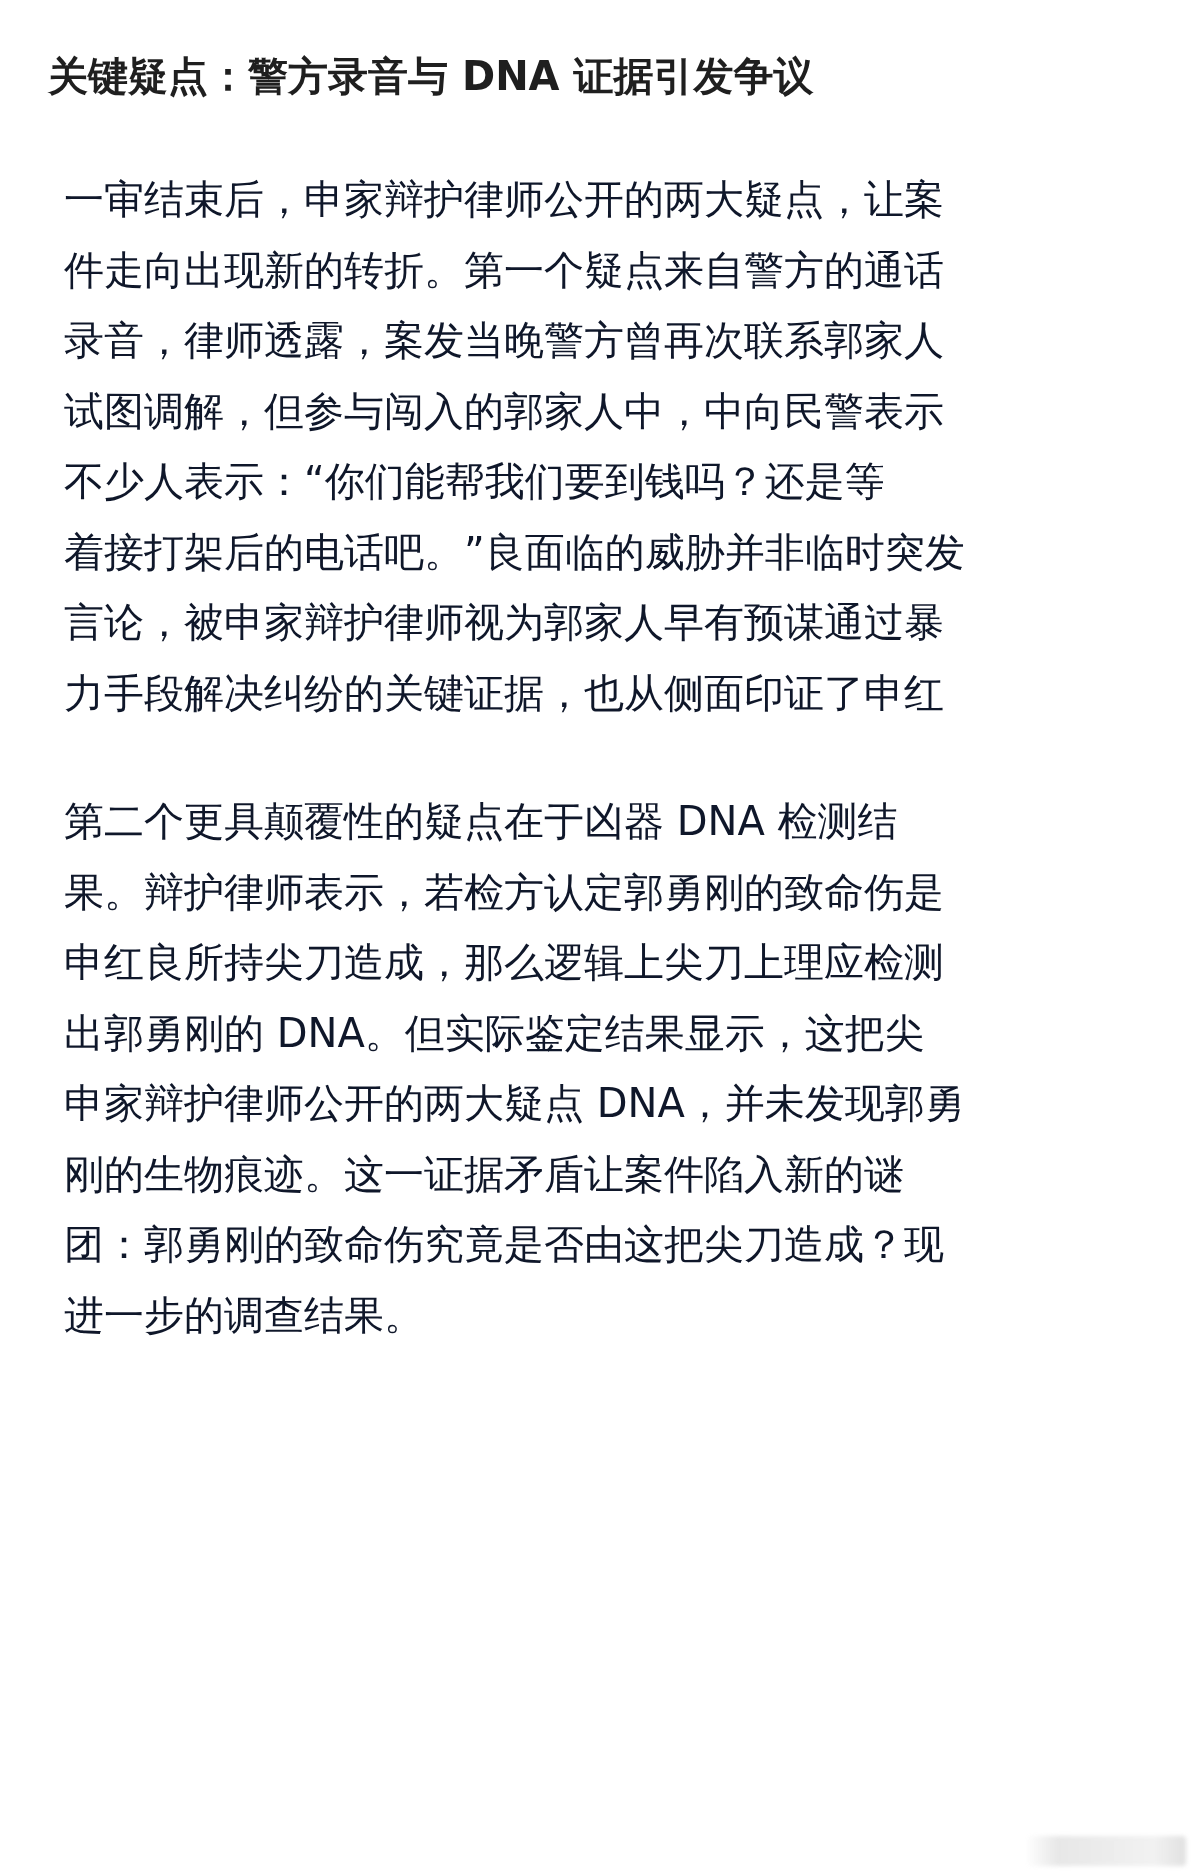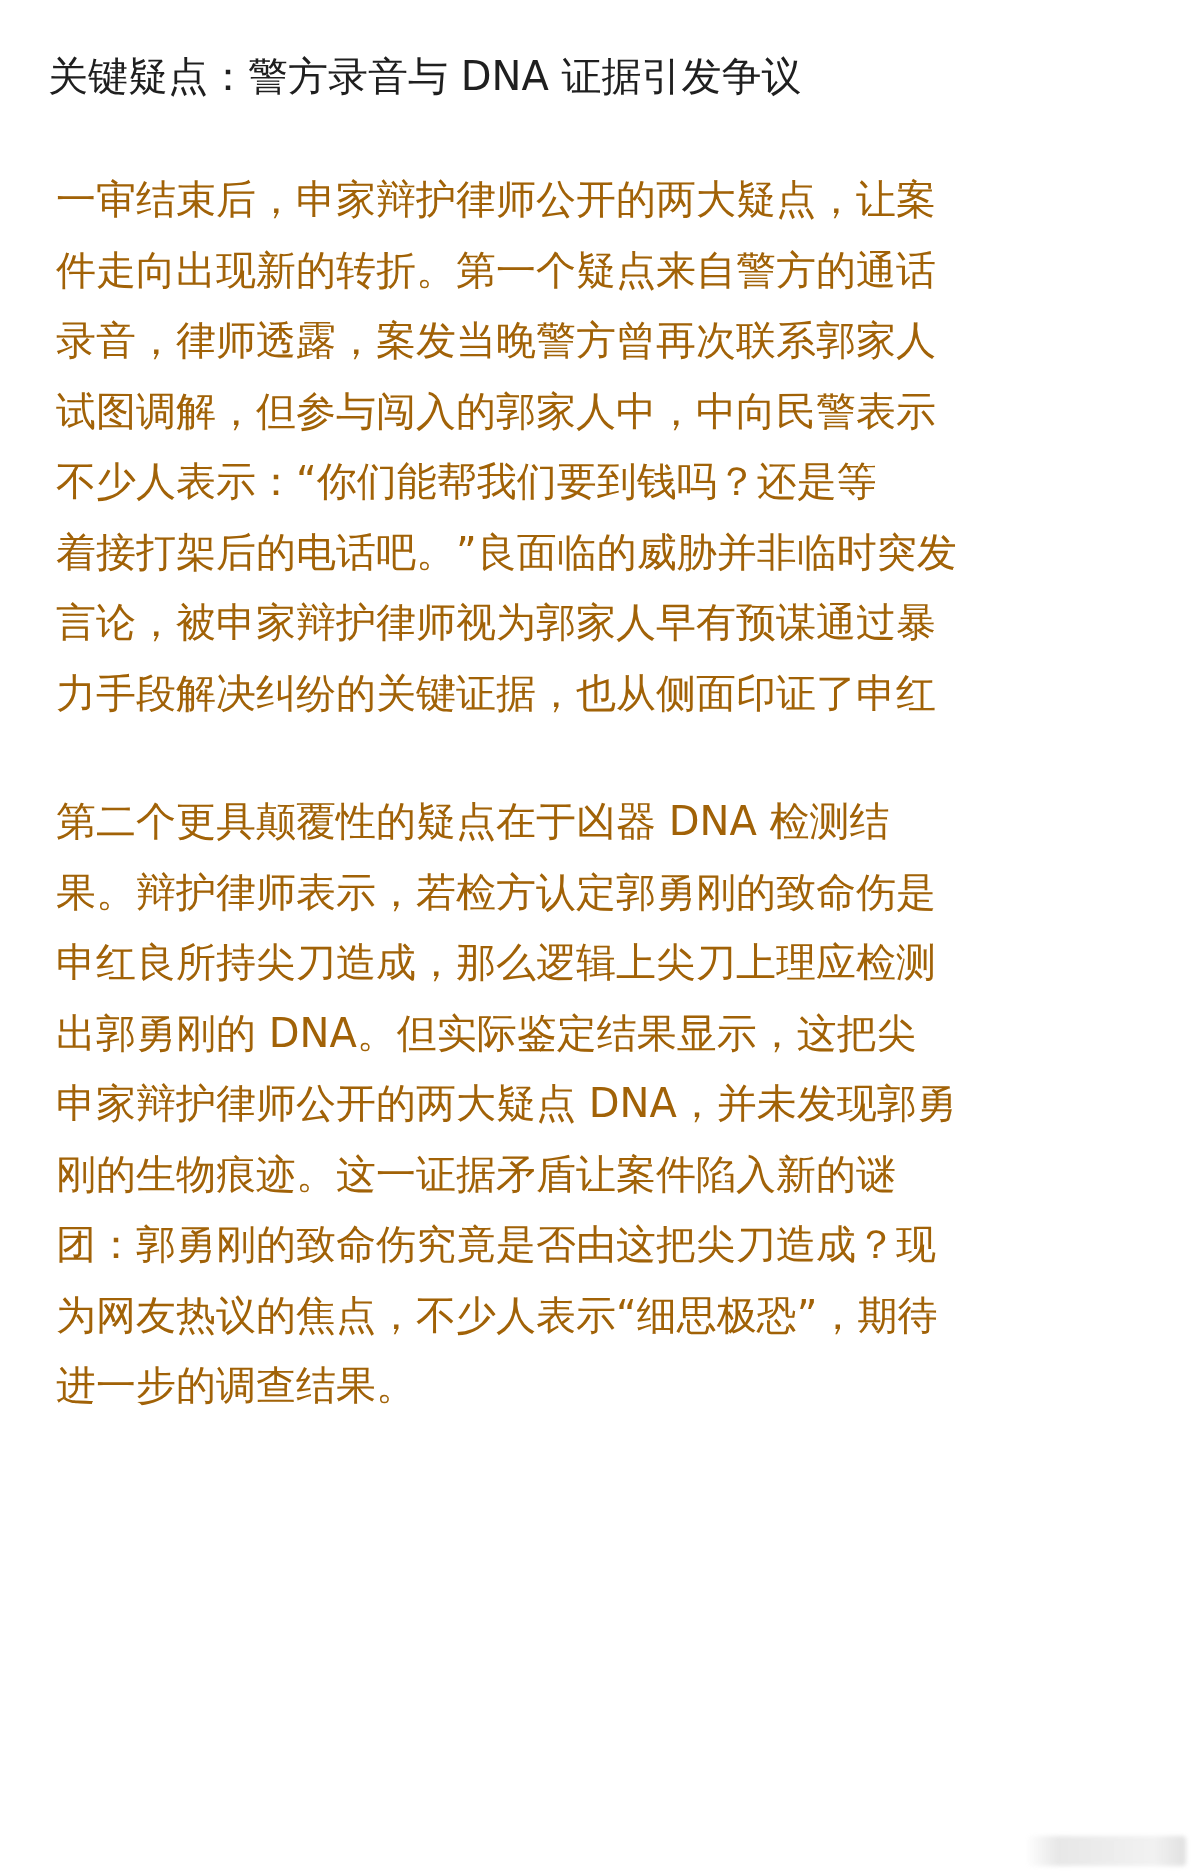--- a/index.html
+++ b/index.html
@@ -18,29 +18,29 @@
     .article {
       position: absolute;
       left: 48px;
       top: 52px;
       width: 1110px;
     }
     .heading {
       font-size: 40px;
       line-height: 48px;
       margin: 0 0 64px 0;
-      font-weight: normal;
+      font-weight: bold;
       color: #1f1f1f;
       white-space: nowrap;
     }
     .paragraph {
       font-size: 40px;
       line-height: 70.5px;
-      margin: 0 0 58px 8px;
-      color: #a16207;
+      margin: 0 0 58px 16px;
+      color: #0f172a;
     }
     .line {
       display: block;
       white-space: nowrap;
     }
     .watermark {
       position: absolute;
       right: 14px;
       bottom: 10px;
       width: 160px;
@@ -69,18 +69,17 @@
   </p>
 
   <p class="paragraph">
     <span class="line">第二个更具颠覆性的疑点在于凶器 DNA 检测结</span>
     <span class="line">果。辩护律师表示，若检方认定郭勇刚的致命伤是</span>
     <span class="line">申红良所持尖刀造成，那么逻辑上尖刀上理应检测</span>
     <span class="line">出郭勇刚的 DNA。但实际鉴定结果显示，这把尖</span>
     <span class="line">申家辩护律师公开的两大疑点 DNA，并未发现郭勇</span>
     <span class="line">刚的生物痕迹。这一证据矛盾让案件陷入新的谜</span>
     <span class="line">团：郭勇刚的致命伤究竟是否由这把尖刀造成？现</span>
-    <span class="line">为网友热议的焦点，不少人表示“细思极恐”，期待</span>
     <span class="line">进一步的调查结果。</span>
   </p>
 </div>
 
 <div class="watermark"></div>
 
 </body></html>

